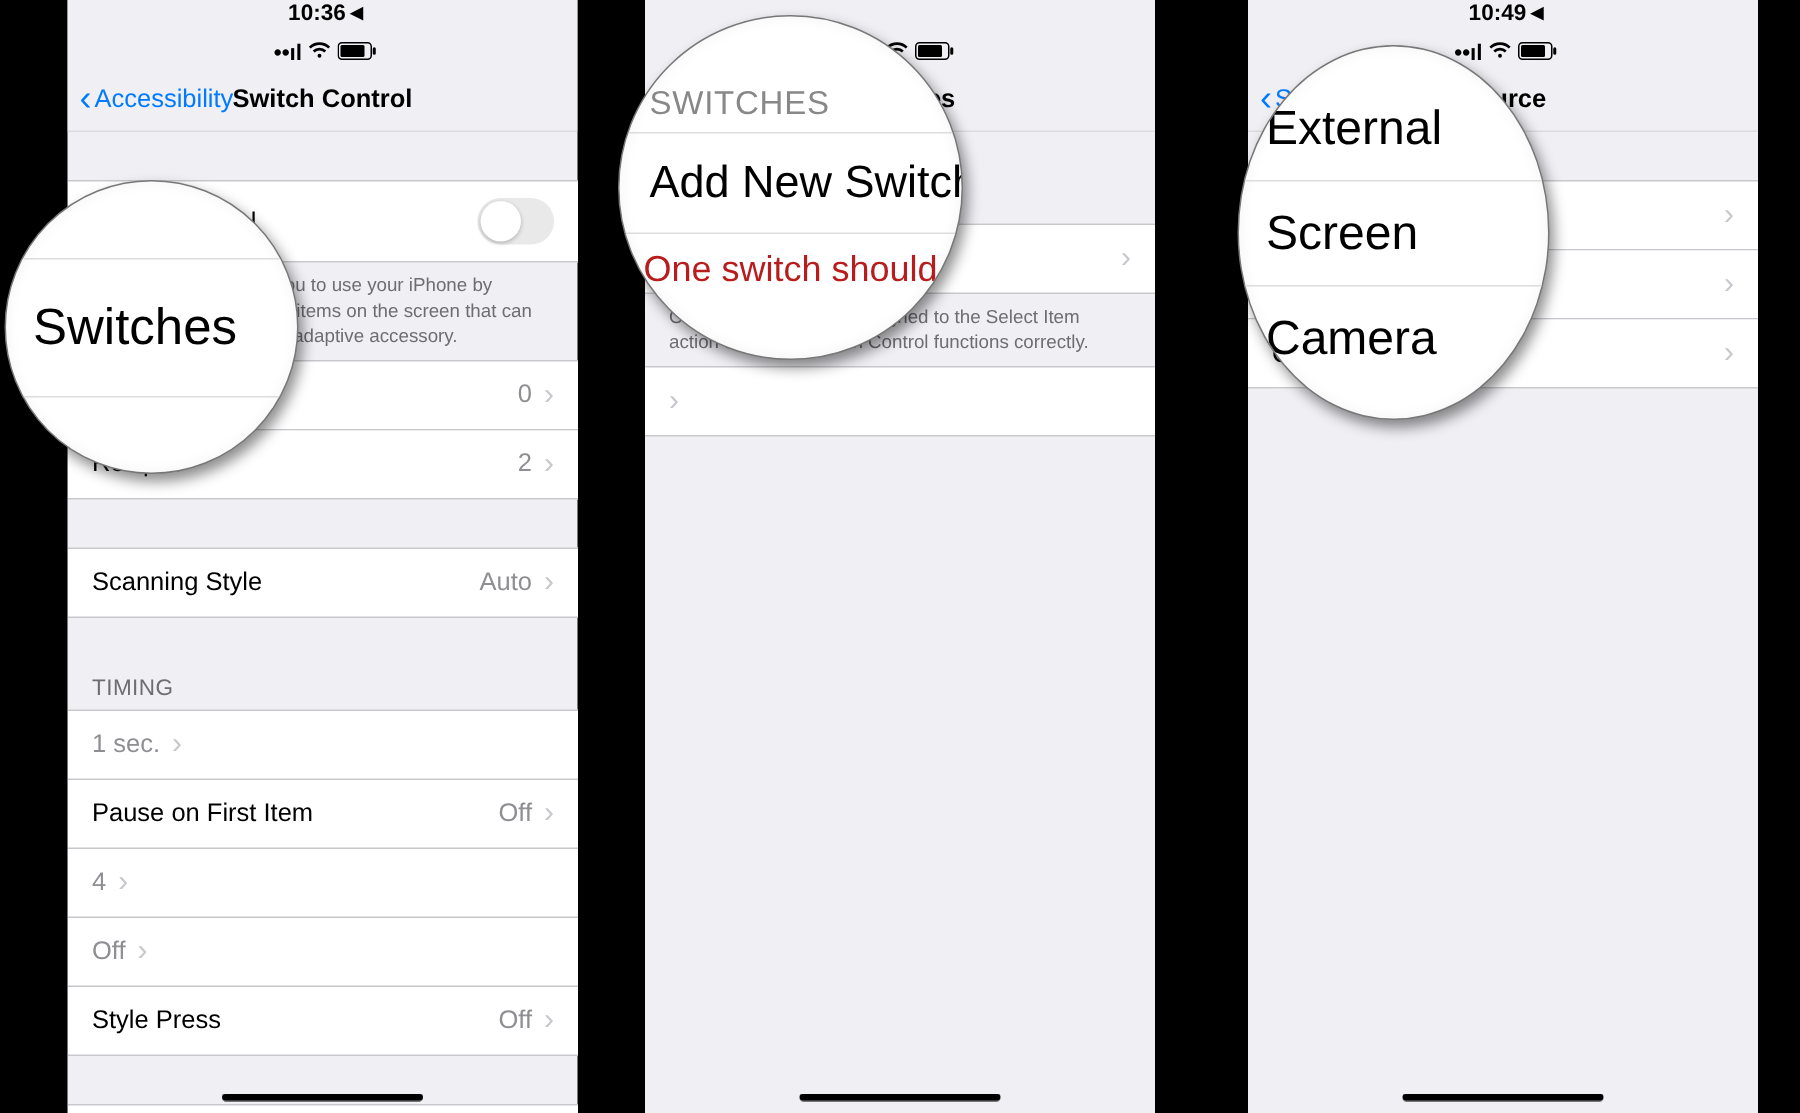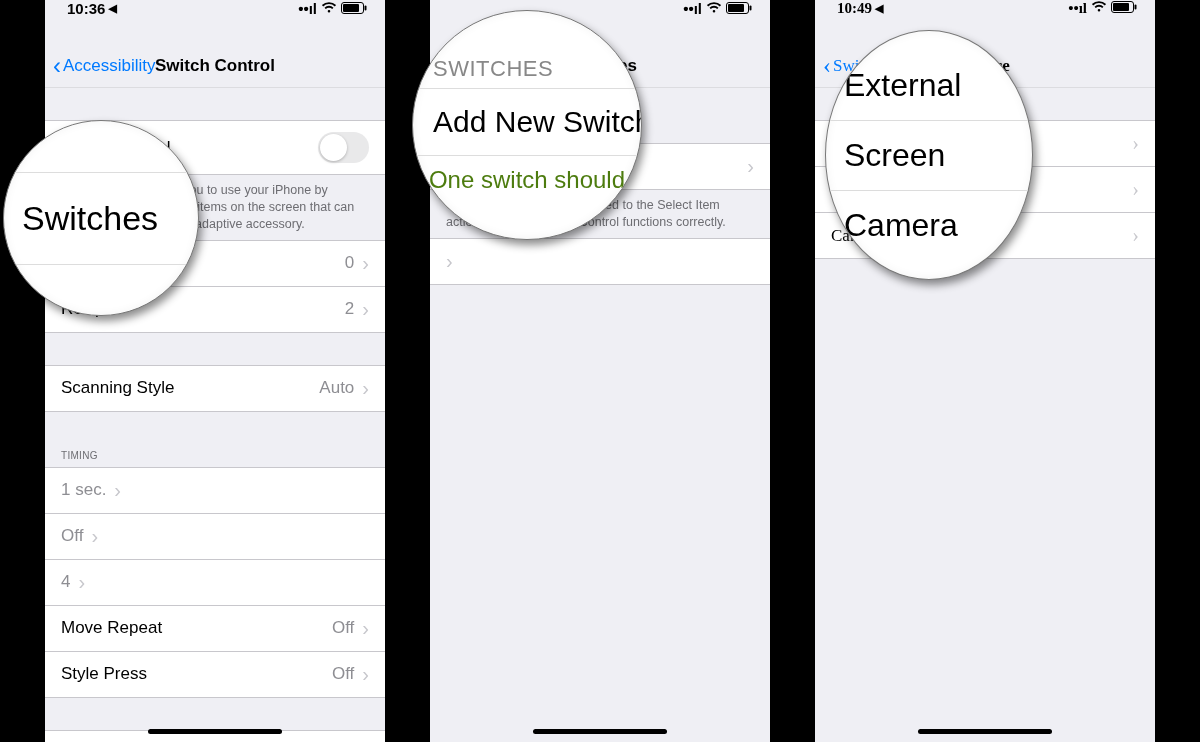--- a/index.html
+++ b/index.html
@@ -14,31 +14,32 @@
   .phone {
     position: absolute;
     top: 0;
     width: 340px;
     height: 742px;
     background: #efeff4;
     overflow: hidden;
   }
   .phone1 { left: 45px; }
   .phone2 { left: 430px; }
-  .phone3 { left: 815px; font-family: Liberation Serif, serif; }
+  .phone3 { left: 832px; }
 
   .status-bar {
     height: 44px;
     display: flex;
-    align-items: flex-start;
+    align-items: center;
     justify-content: space-between;
     padding: 0 18px 0 22px;
     font-size: 15px;
     font-weight: 600;
     background: #efeff4;
+    flex-direction: column;
   }
   .status-left { display: flex; align-items: center; gap: 3px; }
   .status-right { display: flex; align-items: center; gap: 4px; }
 
   .nav-bar {
     height: 44px;
     display: flex;
     align-items: center;
     padding: 0 8px;
     background: #efeff4;
@@ -58,21 +59,21 @@
     text-align: center;
     font-size: 17px;
     font-weight: 600;
     pointer-events: none;
   }
 
   .content { overflow-y: auto; height: calc(100% - 88px); }
 
   .group-spacer { height: 32px; }
   .group-header {
-    font-size: 10px;
+    font-size: 15px;
     color: #6d6d72;
     letter-spacing: 0.3px;
     padding: 6px 16px 6px;
     text-transform: uppercase;
   }
   .cell {
     background: #fff;
     min-height: 44px;
     padding: 11px 16px;
     border-bottom: 0.5px solid #c8c7cc;
@@ -220,33 +221,33 @@
 
     <div class="group-spacer"></div>
     <div class="group-header">TIMING</div>
     <div class="cell first">
       <span class="cell-right">
           <span>1 sec.</span>
           <span class="chevron">›</span>
         </span>
     </div>
     <div class="cell">
+      <span class="cell-label">Pause on First Item</span>
       <span class="cell-right">
           <span>Off</span>
           <span class="chevron">›</span>
         </span>
     </div>
     <div class="cell">
       <span class="cell-right">
           <span>4</span>
           <span class="chevron">›</span>
         </span>
     </div>
     <div class="cell">
-      <span class="cell-label">Move Repeat</span>
       <span class="cell-right">
           <span>Off</span>
           <span class="chevron">›</span>
         </span>
     </div>
     <div class="cell">
       <span class="cell-label">Style Press</span>
       <span class="cell-right">
           <span>Off</span>
           <span class="chevron">›</span>
@@ -359,20 +360,20 @@
   <div style="width:100%;text-align:left;padding-left:18px;border-bottom:1px solid #ddd;border-top:1px solid #ddd;padding-top:26px;padding-bottom:26px;">
     <span class="mag-big">Switches</span>
   </div>
 </div>
 
 <div class="magnifier mag2">
   <div style="width:100%;padding:10px 20px 6px;color:#888;font-size:22px;letter-spacing:0.5px;">SWITCHES</div>
   <div style="width:100%;padding:16px 20px;border-top:1px solid #ddd;border-bottom:1px solid #ddd;">
     <span style="font-size:30px;color:#000;white-space:nowrap;">Add New Switch</span>
   </div>
-  <div style="width:100%;padding:10px 8px;color:#4d7c0f;font-size:24px;white-space:nowrap;text-align:center;">One switch should</div>
+  <div style="width:100%;padding:10px 8px;color:#b91c1c;font-size:24px;white-space:nowrap;text-align:center;">One switch should</div>
 </div>
 
 <div class="magnifier mag3">
   <div class="mag-row">External</div>
   <div class="mag-row">Screen</div>
   <div class="mag-row" style="border-bottom:none;">Camera</div>
 </div>
 
 </body></html>

